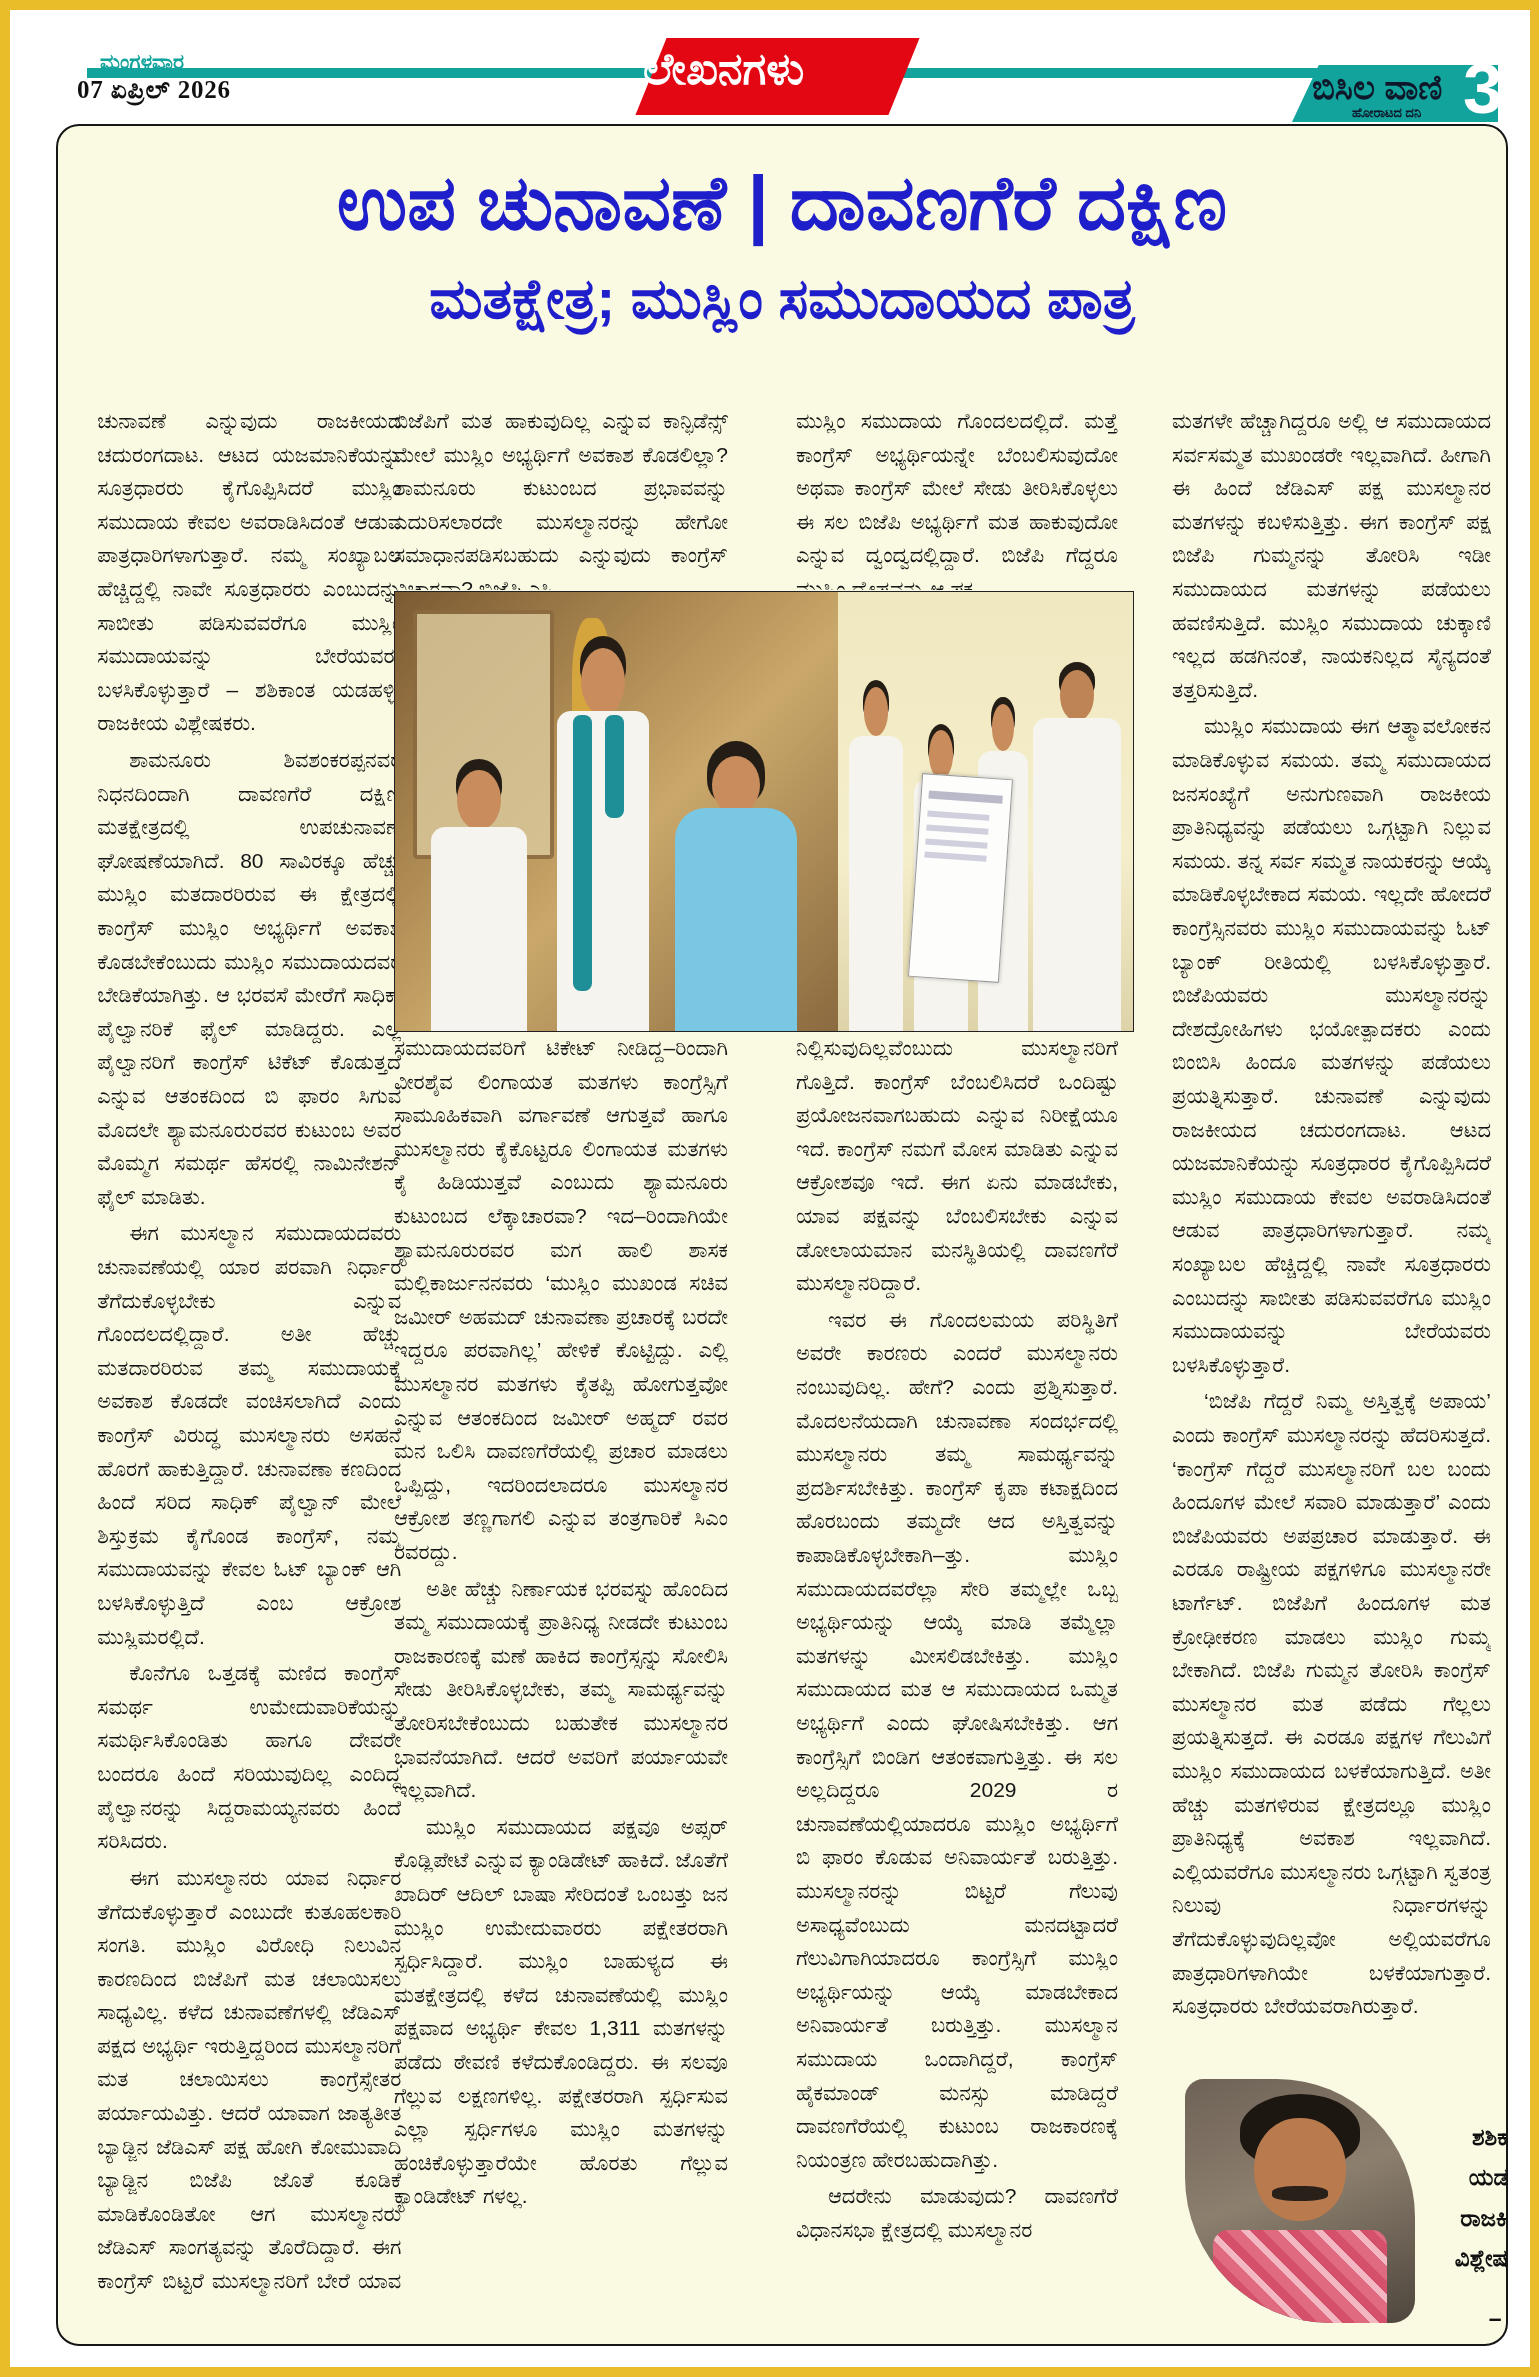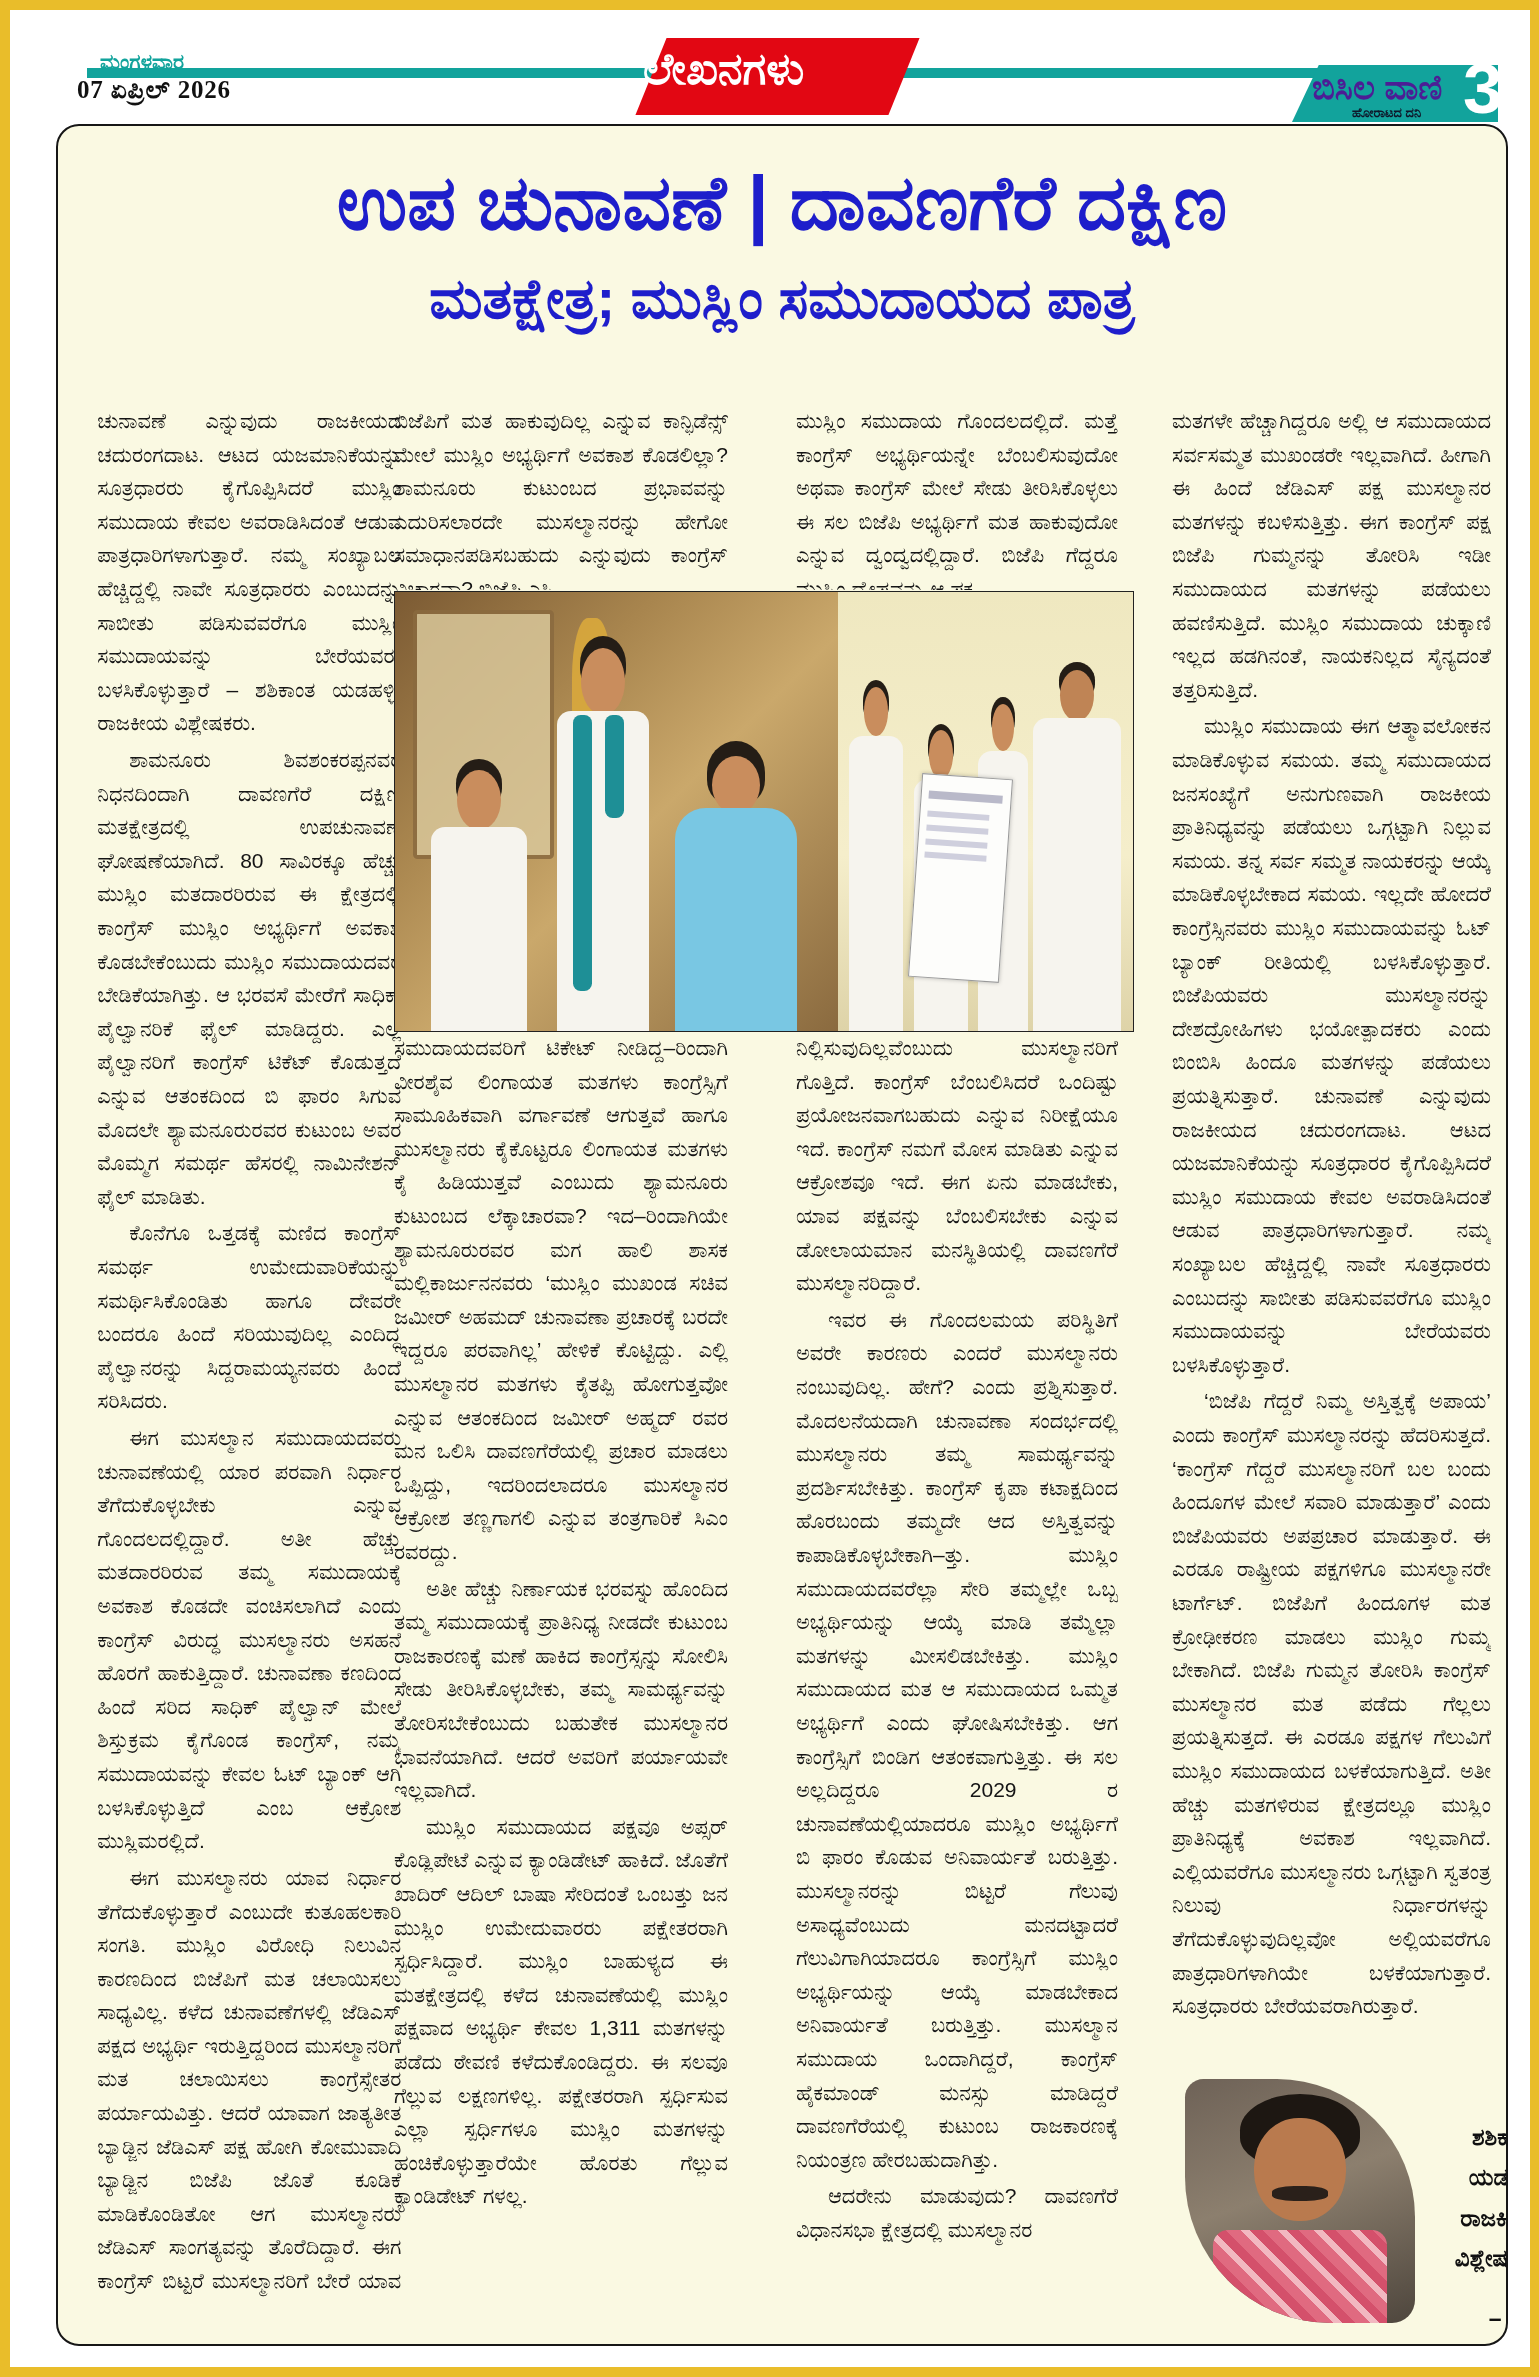--- a/index.html
+++ b/index.html
@@ -10,21 +10,21 @@
   .mast-day{position:absolute;left:90px;top:40px;font-size:21px;font-weight:bold;color:#12a39c;text-align:right;}
   .mast-date{position:absolute;left:67px;top:66px;font-size:25px;font-weight:bold;color:#111;
              font-family:"Liberation Serif",serif;letter-spacing:0.8px;}
   .teal-bar{position:absolute;left:77px;top:58px;width:1242px;height:10px;background:#12a39c;}
   .section-banner{position:absolute;left:641px;top:28px;width:253px;height:77px;
                   background:#e20713;transform:skewX(-22deg);}
   .section-banner-label{position:absolute;left:633px;top:34px;width:268px;text-align:left;
                   font-size:44px;font-weight:bold;color:#ffffff;}
   .paper-block{position:absolute;left:1282px;top:55px;width:206px;height:57px;background:#12a39c;
                clip-path:polygon(13% 0,100% 0,100% 100%,0 100%);}
-  .paper-name{position:absolute;left:20px;top:3.1px;font-size:34px;font-weight:bold;color:#4c1d95;
+  .paper-name{position:absolute;left:20px;top:3.1px;font-size:34px;font-weight:bold;color:#0f172a;
               white-space:nowrap;}
   .paper-tagline{position:absolute;left:60px;top:40px;font-size:13px;font-weight:bold;color:#0f172a;}
   .paper-pagenum{position:absolute;right:-4.6px;top:-12.3px;font-size:71px;font-weight:bold;color:#ffffff;
                  line-height:1;}
   
   .frame{position:absolute;left:46px;top:114px;width:1448px;height:2218px;background:#faf9e2;
          border:2.3px solid #161616;border-radius:23px;overflow:hidden;}
   .headline{position:absolute;left:0;top:21.5px;width:100%;text-align:center;color:#1e1ecb;
             font-weight:bold;}
   .headline .l1{font-size:76px;line-height:1.45;}
@@ -95,22 +95,22 @@
   <div class="frame">
 
     <div class="headline">
       <div class="l1">ಉಪ ಚುನಾವಣೆ | ದಾವಣಗೆರೆ ದಕ್ಷಿಣ</div>
       <div class="l2">ಮತಕ್ಷೇತ್ರ; ಮುಸ್ಲಿಂ ಸಮುದಾಯದ ಪಾತ್ರ</div>
     </div>
 
     <div class="col c1">
       <p class="first">ಚುನಾವಣೆ ಎನ್ನುವುದು ರಾಜಕೀಯದ ಚದುರಂಗದಾಟ. ಆಟದ ಯಜಮಾನಿಕೆಯನ್ನು ಸೂತ್ರಧಾರರು ಕೈಗೊಪ್ಪಿಸಿದರೆ ಮುಸ್ಲಿಂ ಸಮುದಾಯ ಕೇವಲ ಅವರಾಡಿಸಿದಂತೆ ಆಡುವ ಪಾತ್ರಧಾರಿಗಳಾಗುತ್ತಾರೆ. ನಮ್ಮ ಸಂಖ್ಯಾಬಲ ಹೆಚ್ಚಿದ್ದಲ್ಲಿ ನಾವೇ ಸೂತ್ರಧಾರರು ಎಂಬುದನ್ನು ಸಾಬೀತು ಪಡಿಸುವವರೆಗೂ ಮುಸ್ಲಿಂ ಸಮುದಾಯವನ್ನು ಬೇರೆಯವರು ಬಳಸಿಕೊಳ್ಳುತ್ತಾರೆ – ಶಶಿಕಾಂತ ಯಡಹಳ್ಳಿ, ರಾಜಕೀಯ ವಿಶ್ಲೇಷಕರು.</p>
       <p>ಶಾಮನೂರು ಶಿವಶಂಕರಪ್ಪನವರ ನಿಧನದಿಂದಾಗಿ ದಾವಣಗೆರೆ ದಕ್ಷಿಣ ಮತಕ್ಷೇತ್ರದಲ್ಲಿ ಉಪಚುನಾವಣೆ ಘೋಷಣೆಯಾಗಿದೆ. 80 ಸಾವಿರಕ್ಕೂ ಹೆಚ್ಚು ಮುಸ್ಲಿಂ ಮತದಾರರಿರುವ ಈ ಕ್ಷೇತ್ರದಲ್ಲಿ ಕಾಂಗ್ರೆಸ್ ಮುಸ್ಲಿಂ ಅಭ್ಯರ್ಥಿಗೆ ಅವಕಾಶ ಕೊಡಬೇಕೆಂಬುದು ಮುಸ್ಲಿಂ ಸಮುದಾಯದವರ ಬೇಡಿಕೆಯಾಗಿತ್ತು. ಆ ಭರವಸೆ ಮೇರೆಗೆ ಸಾಧಿಕ್ ಪೈಲ್ವಾನರಿಕೆ ಫೈಲ್ ಮಾಡಿದ್ದರು. ಎಲ್ಲ ಪೈಲ್ವಾನರಿಗೆ ಕಾಂಗ್ರೆಸ್ ಟಿಕೆಟ್ ಕೊಡುತ್ತದೆ ಎನ್ನುವ ಆತಂಕದಿಂದ ಬಿ ಫಾರಂ ಸಿಗುವ ಮೊದಲೇ ಶ್ಯಾಮನೂರುರವರ ಕುಟುಂಬ ಅವರ ಮೊಮ್ಮಗ ಸಮರ್ಥ ಹೆಸರಲ್ಲಿ ನಾಮಿನೇಶನ್ ಫೈಲ್ ಮಾಡಿತು.</p>
+      <p>ಈಗ ಮುಸಲ್ಮಾನ ಸಮುದಾಯದವರು ಚುನಾವಣೆಯಲ್ಲಿ ಯಾರ ಪರವಾಗಿ ನಿರ್ಧಾರ ತೆಗೆದುಕೊಳ್ಳಬೇಕು ಎನ್ನುವ ಗೊಂದಲದಲ್ಲಿದ್ದಾರೆ. ಅತೀ ಹೆಚ್ಚು ಮತದಾರರಿರುವ ತಮ್ಮ ಸಮುದಾಯಕ್ಕೆ ಅವಕಾಶ ಕೊಡದೇ ವಂಚಿಸಲಾಗಿದೆ ಎಂದು ಕಾಂಗ್ರೆಸ್ ವಿರುದ್ಧ ಮುಸಲ್ಮಾನರು ಅಸಹನೆ ಹೊರಗೆ ಹಾಕುತ್ತಿದ್ದಾರೆ. ಚುನಾವಣಾ ಕಣದಿಂದ ಹಿಂದೆ ಸರಿದ ಸಾಧಿಕ್ ಪೈಲ್ವಾನ್ ಮೇಲೆ ಶಿಸ್ತುಕ್ರಮ ಕೈಗೊಂಡ ಕಾಂಗ್ರೆಸ್, ನಮ್ಮ ಸಮುದಾಯವನ್ನು ಕೇವಲ ಓಟ್ ಬ್ಯಾಂಕ್ ಆಗಿ ಬಳಸಿಕೊಳ್ಳುತ್ತಿದೆ ಎಂಬ ಆಕ್ರೋಶ ಮುಸ್ಲಿಮರಲ್ಲಿದೆ.</p>
       <p>ಕೊನೆಗೂ ಒತ್ತಡಕ್ಕೆ ಮಣಿದ ಕಾಂಗ್ರೆಸ್ ಸಮರ್ಥ ಉಮೇದುವಾರಿಕೆಯನ್ನು ಸಮರ್ಥಿಸಿಕೊಂಡಿತು ಹಾಗೂ ದೇವರೇ ಬಂದರೂ ಹಿಂದೆ ಸರಿಯುವುದಿಲ್ಲ ಎಂದಿದ್ದ ಪೈಲ್ವಾನರನ್ನು ಸಿದ್ದರಾಮಯ್ಯನವರು ಹಿಂದೆ ಸರಿಸಿದರು.</p>
-      <p>ಈಗ ಮುಸಲ್ಮಾನ ಸಮುದಾಯದವರು ಚುನಾವಣೆಯಲ್ಲಿ ಯಾರ ಪರವಾಗಿ ನಿರ್ಧಾರ ತೆಗೆದುಕೊಳ್ಳಬೇಕು ಎನ್ನುವ ಗೊಂದಲದಲ್ಲಿದ್ದಾರೆ. ಅತೀ ಹೆಚ್ಚು ಮತದಾರರಿರುವ ತಮ್ಮ ಸಮುದಾಯಕ್ಕೆ ಅವಕಾಶ ಕೊಡದೇ ವಂಚಿಸಲಾಗಿದೆ ಎಂದು ಕಾಂಗ್ರೆಸ್ ವಿರುದ್ಧ ಮುಸಲ್ಮಾನರು ಅಸಹನೆ ಹೊರಗೆ ಹಾಕುತ್ತಿದ್ದಾರೆ. ಚುನಾವಣಾ ಕಣದಿಂದ ಹಿಂದೆ ಸರಿದ ಸಾಧಿಕ್ ಪೈಲ್ವಾನ್ ಮೇಲೆ ಶಿಸ್ತುಕ್ರಮ ಕೈಗೊಂಡ ಕಾಂಗ್ರೆಸ್, ನಮ್ಮ ಸಮುದಾಯವನ್ನು ಕೇವಲ ಓಟ್ ಬ್ಯಾಂಕ್ ಆಗಿ ಬಳಸಿಕೊಳ್ಳುತ್ತಿದೆ ಎಂಬ ಆಕ್ರೋಶ ಮುಸ್ಲಿಮರಲ್ಲಿದೆ.</p>
       <p>ಈಗ ಮುಸಲ್ಮಾನರು ಯಾವ ನಿರ್ಧಾರ ತೆಗೆದುಕೊಳ್ಳುತ್ತಾರೆ ಎಂಬುದೇ ಕುತೂಹಲಕಾರಿ ಸಂಗತಿ. ಮುಸ್ಲಿಂ ವಿರೋಧಿ ನಿಲುವಿನ ಕಾರಣದಿಂದ ಬಿಜೆಪಿಗೆ ಮತ ಚಲಾಯಿಸಲು ಸಾಧ್ಯವಿಲ್ಲ. ಕಳೆದ ಚುನಾವಣೆಗಳಲ್ಲಿ ಜೆಡಿಎಸ್ ಪಕ್ಷದ ಅಭ್ಯರ್ಥಿ ಇರುತ್ತಿದ್ದರಿಂದ ಮುಸಲ್ಮಾನರಿಗೆ ಮತ ಚಲಾಯಿಸಲು ಕಾಂಗ್ರೆಸ್ಸೇತರ ಪರ್ಯಾಯವಿತ್ತು. ಆದರೆ ಯಾವಾಗ ಜಾತ್ಯತೀತ ಬ್ಯಾಡ್ಜಿನ ಜೆಡಿಎಸ್ ಪಕ್ಷ ಹೋಗಿ ಕೋಮುವಾದಿ ಬ್ಯಾಡ್ಜಿನ ಬಿಜೆಪಿ ಜೊತೆ ಕೂಡಿಕೆ ಮಾಡಿಕೊಂಡಿತೋ ಆಗ ಮುಸಲ್ಮಾನರು ಜೆಡಿಎಸ್ ಸಾಂಗತ್ಯವನ್ನು ತೊರೆದಿದ್ದಾರೆ. ಈಗ ಕಾಂಗ್ರೆಸ್ ಬಿಟ್ಟರೆ ಮುಸಲ್ಮಾನರಿಗೆ ಬೇರೆ ಯಾವ ಆಯ್ಕೆ ಇದೆ?</p>
 
     </div>
 
     <div class="col c2t">
       <p class="first">ಬಿಜೆಪಿಗೆ ಮತ ಹಾಕುವುದಿಲ್ಲ ಎನ್ನುವ ಕಾನ್ಫಿಡೆನ್ಸ್ ಮೇಲೆ ಮುಸ್ಲಿಂ ಅಭ್ಯರ್ಥಿಗೆ ಅವಕಾಶ ಕೊಡಲಿಲ್ಲಾ? ಶಾಮನೂರು ಕುಟುಂಬದ ಪ್ರಭಾವವನ್ನು ಎದುರಿಸಲಾರದೇ ಮುಸಲ್ಮಾನರನ್ನು ಹೇಗೋ ಸಮಾಧಾನಪಡಿಸಬಹುದು ಎನ್ನುವುದು ಕಾಂಗ್ರೆಸ್ ವಿಚಾರವಾ? ಬಿಜೆಪಿ ಎಸ್ಟಿ</p>
     </div>
     <div class="col c2b">
       <p class="first">ಸಮುದಾಯದವರಿಗೆ ಟಿಕೇಟ್ ನೀಡಿದ್ದ–ರಿಂದಾಗಿ ವೀರಶೈವ ಲಿಂಗಾಯತ ಮತಗಳು ಕಾಂಗ್ರೆಸ್ಸಿಗೆ ಸಾಮೂಹಿಕವಾಗಿ ವರ್ಗಾವಣೆ ಆಗುತ್ತವೆ ಹಾಗೂ ಮುಸಲ್ಮಾನರು ಕೈಕೊಟ್ಟರೂ ಲಿಂಗಾಯತ ಮತಗಳು ಕೈ ಹಿಡಿಯುತ್ತವೆ ಎಂಬುದು ಶ್ಯಾಮನೂರು ಕುಟುಂಬದ ಲೆಕ್ಕಾಚಾರವಾ? ಇದ–ರಿಂದಾಗಿಯೇ ಶ್ಯಾಮನೂರುರವರ ಮಗ ಹಾಲಿ ಶಾಸಕ ಮಲ್ಲಿಕಾರ್ಜುನನವರು ‘ಮುಸ್ಲಿಂ ಮುಖಂಡ ಸಚಿವ ಜಮೀರ್ ಅಹಮದ್ ಚುನಾವಣಾ ಪ್ರಚಾರಕ್ಕೆ ಬರದೇ ಇದ್ದರೂ ಪರವಾಗಿಲ್ಲ’ ಹೇಳಿಕೆ ಕೊಟ್ಟಿದ್ದು. ಎಲ್ಲಿ ಮುಸಲ್ಮಾನರ ಮತಗಳು ಕೈತಪ್ಪಿ ಹೋಗುತ್ತವೋ ಎನ್ನುವ ಆತಂಕದಿಂದ ಜಮೀರ್ ಅಹ್ಮದ್ ರವರ ಮನ ಒಲಿಸಿ ದಾವಣಗೆರೆಯಲ್ಲಿ ಪ್ರಚಾರ ಮಾಡಲು ಒಪ್ಪಿದ್ದು, ಇದರಿಂದಲಾದರೂ ಮುಸಲ್ಮಾನರ ಆಕ್ರೋಶ ತಣ್ಣಗಾಗಲಿ ಎನ್ನುವ ತಂತ್ರಗಾರಿಕೆ ಸಿಎಂ ರವರದ್ದು.</p>
       <p>ಅತೀ ಹೆಚ್ಚು ನಿರ್ಣಾಯಕ ಭರವಸ್ನು ಹೊಂದಿದ ತಮ್ಮ ಸಮುದಾಯಕ್ಕೆ ಪ್ರಾತಿನಿಧ್ಯ ನೀಡದೇ ಕುಟುಂಬ ರಾಜಕಾರಣಕ್ಕೆ ಮಣೆ ಹಾಕಿದ ಕಾಂಗ್ರೆಸ್ಸನ್ನು ಸೋಲಿಸಿ ಸೇಡು ತೀರಿಸಿಕೊಳ್ಳಬೇಕು, ತಮ್ಮ ಸಾಮರ್ಥ್ಯವನ್ನು ತೋರಿಸಬೇಕೆಂಬುದು ಬಹುತೇಕ ಮುಸಲ್ಮಾನರ ಭಾವನೆಯಾಗಿದೆ. ಆದರೆ ಅವರಿಗೆ ಪರ್ಯಾಯವೇ ಇಲ್ಲವಾಗಿದೆ.</p>

